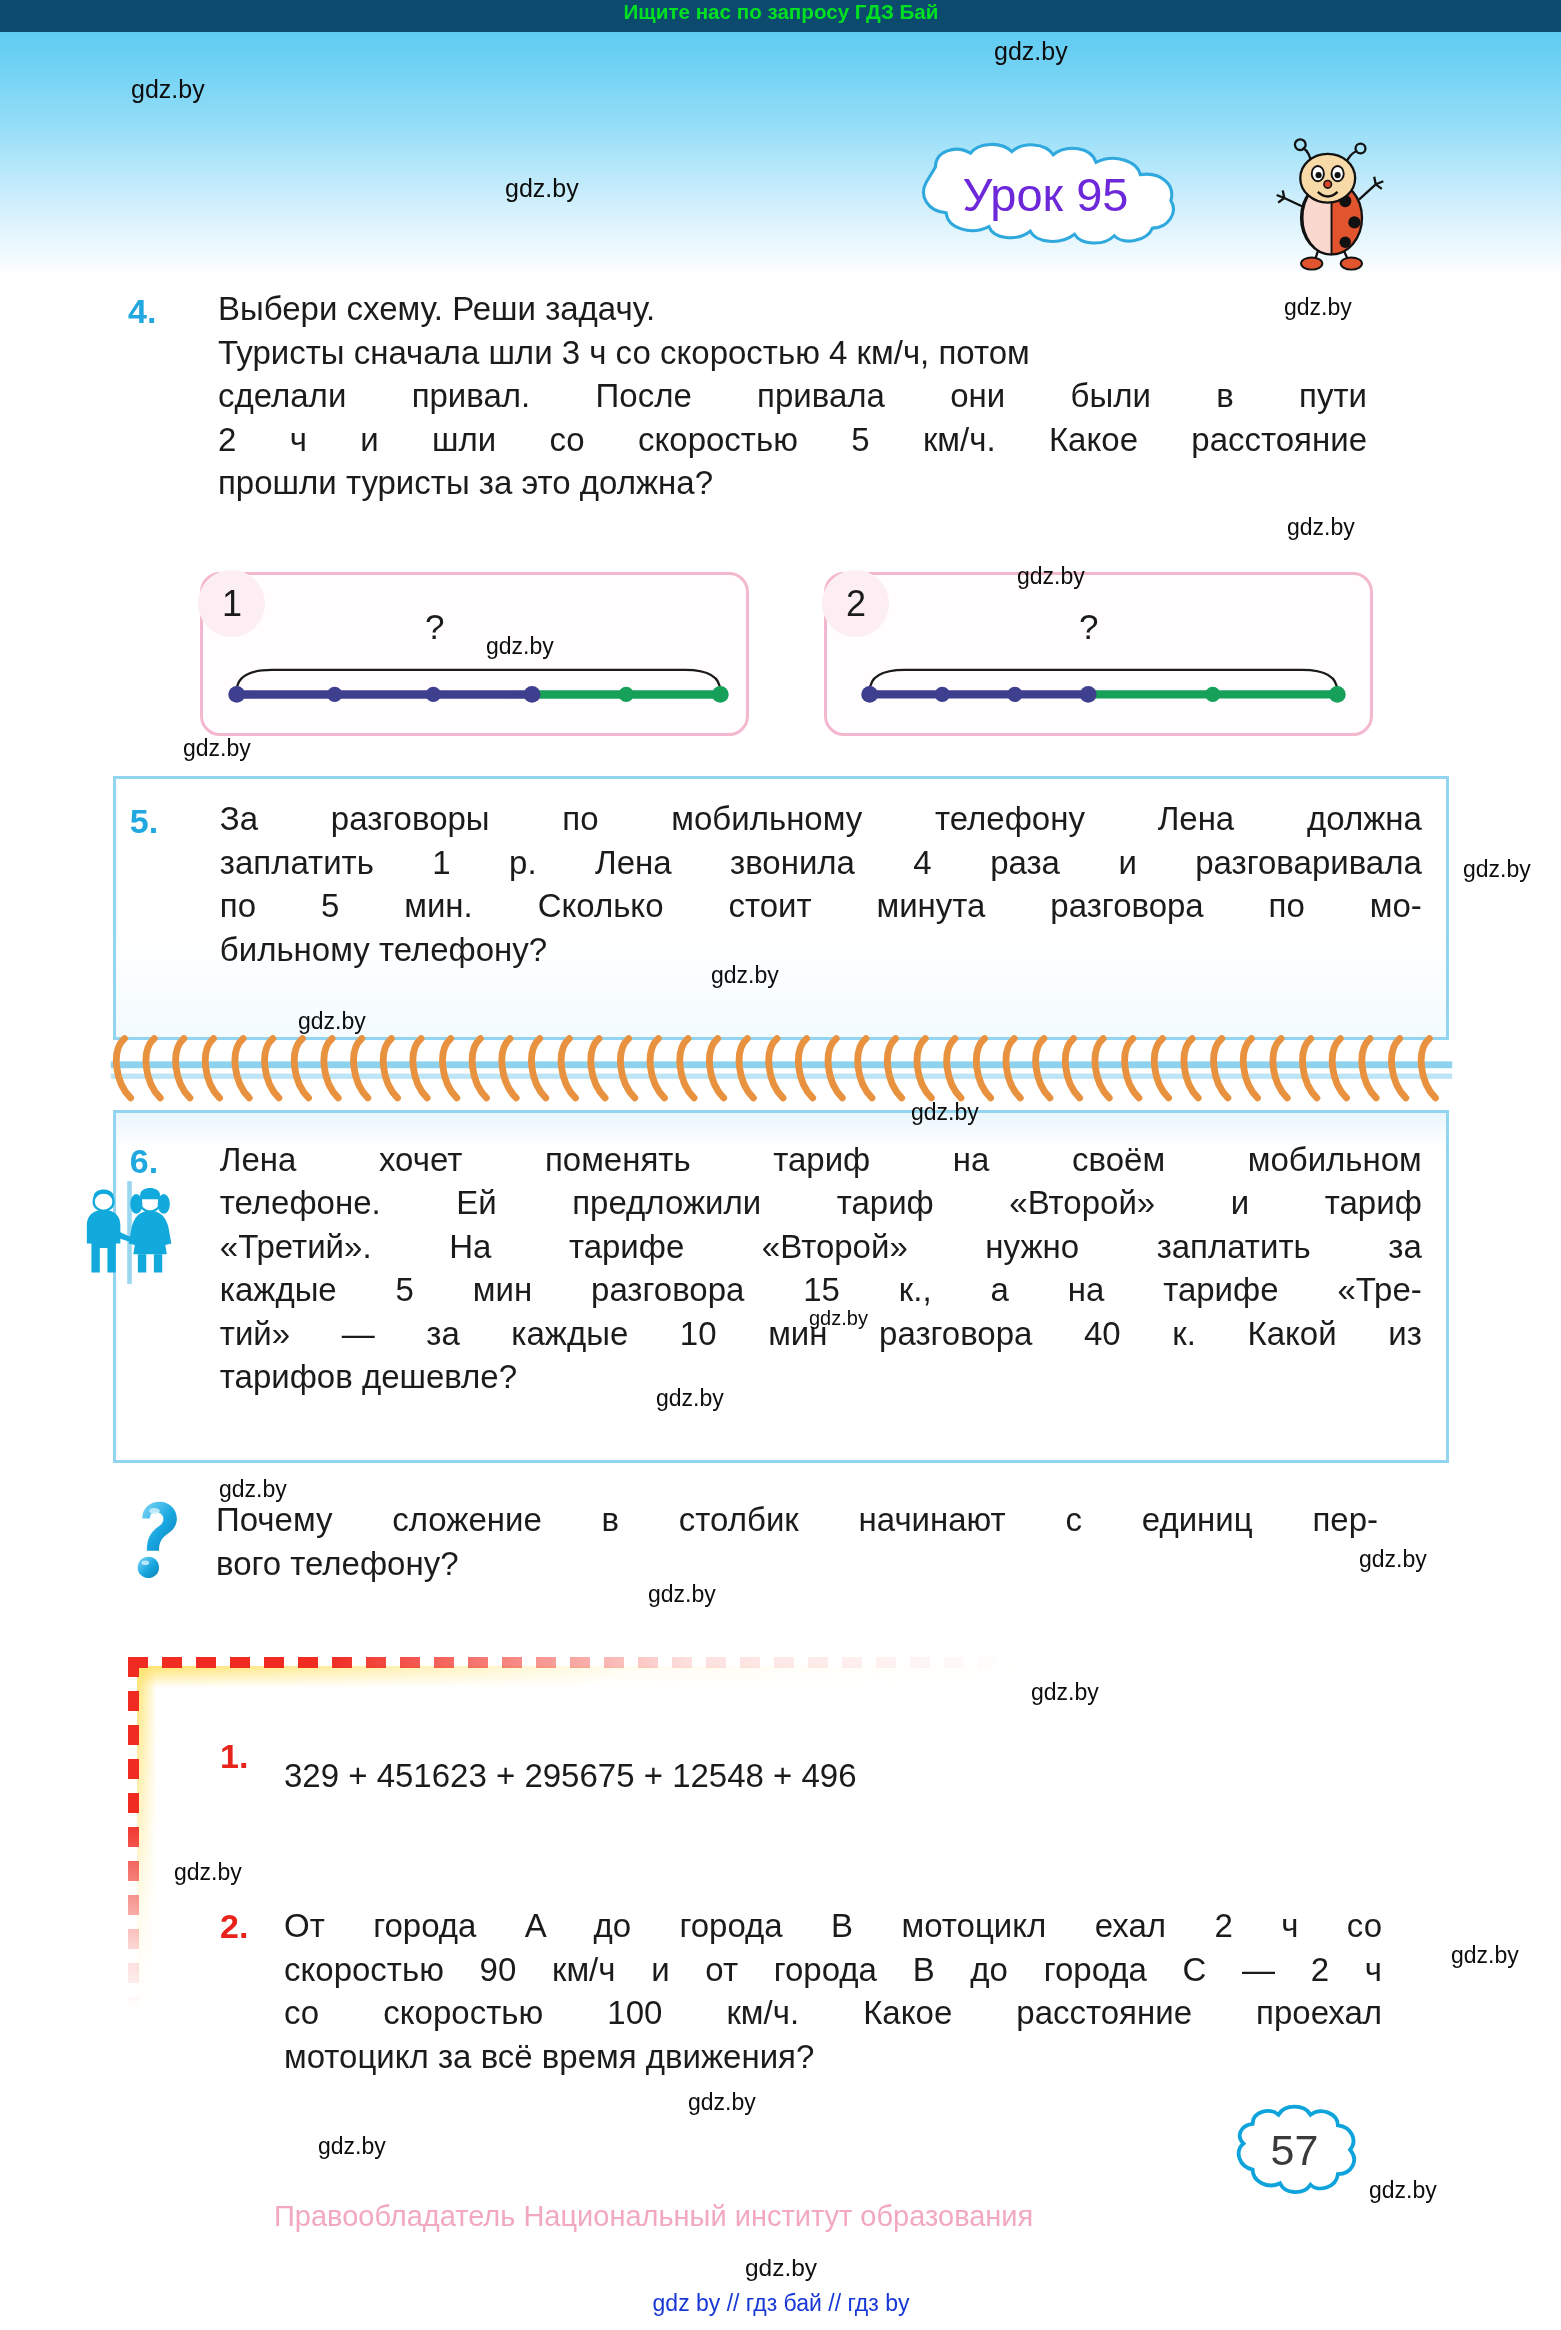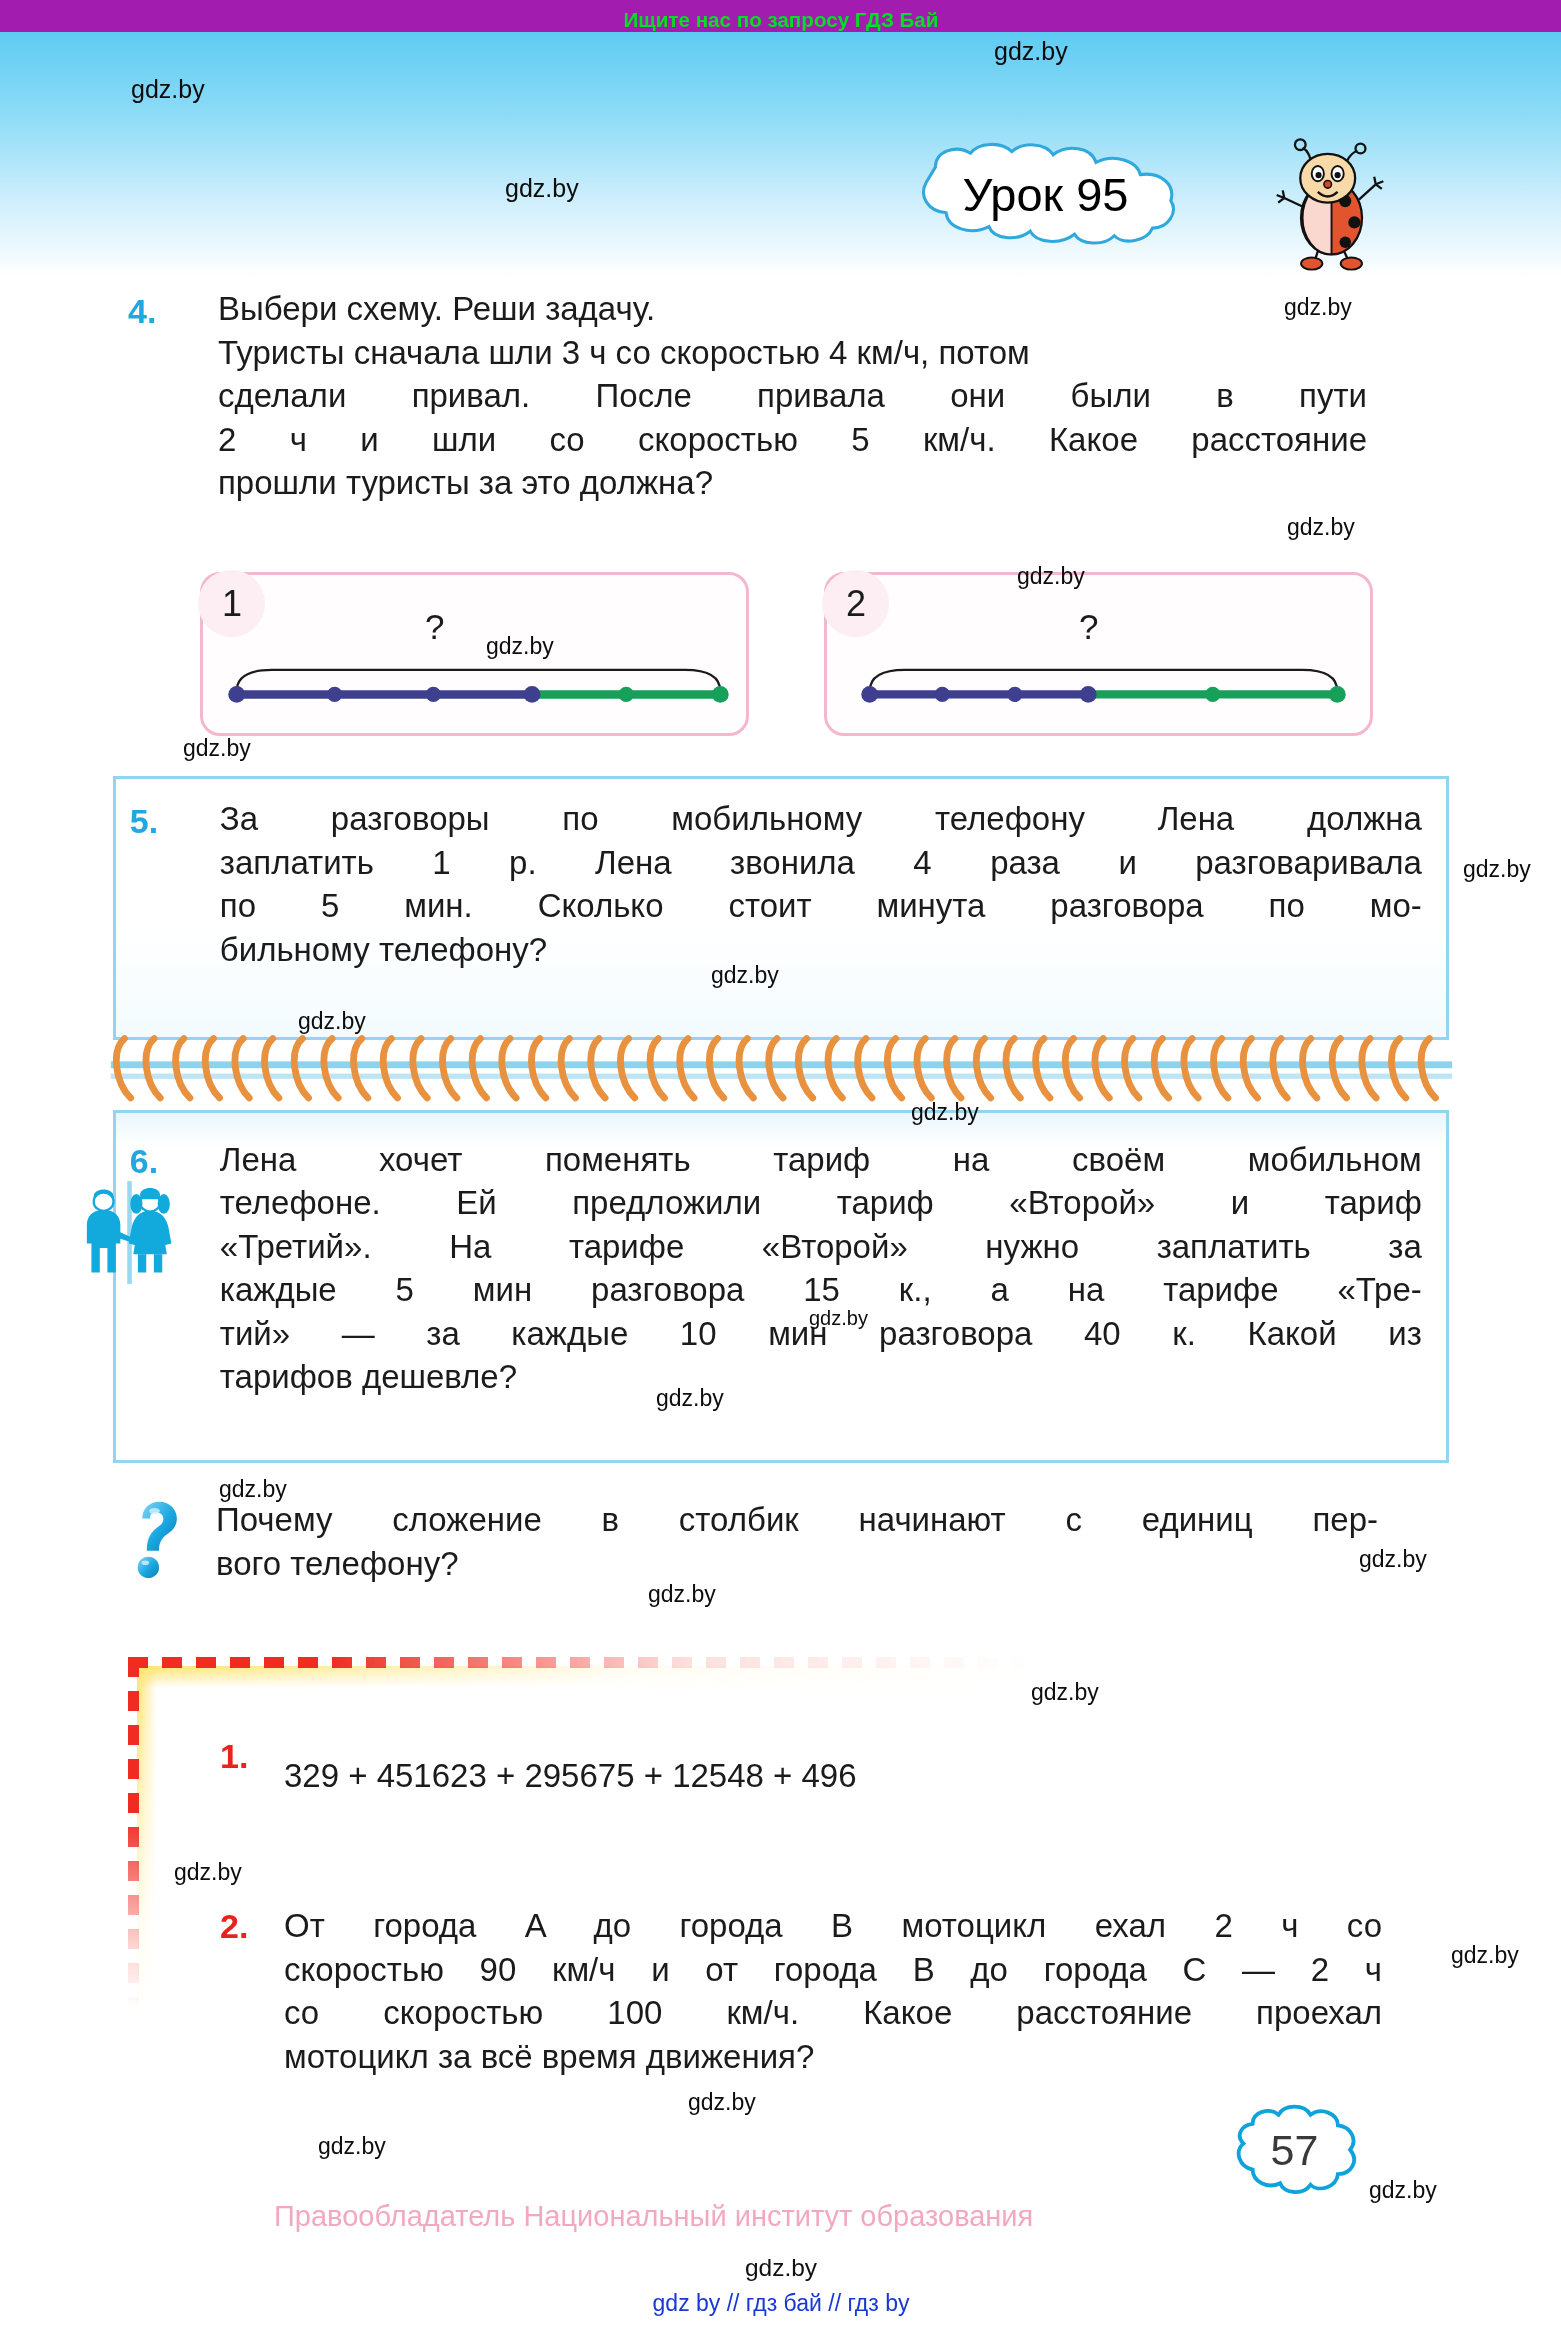--- a/index.html
+++ b/index.html
@@ -13,22 +13,22 @@
     position: relative;
     width: 1562px;
     height: 2330px;
     overflow: hidden;
     background: #ffffff;
   }
 
   
   .promo-bar {
     position: absolute; left: 0; top: 0; width: 1562px; height: 32px;
-    background: #a21caf;
-    display: flex; align-items: flex-end; justify-content: center;
+    background: #0c4a6e;
+    display: flex; align-items: flex-start; justify-content: center;
   }
   .promo-text {
     color: #00e023; font-size: 20.6px; font-weight: bold;
     font-family: "Liberation Sans", sans-serif;
     letter-spacing: 0px;
   }
 
   
   .sky {
     position: absolute; left: 0; top: 32px; width: 1562px; height: 245px;
@@ -37,21 +37,21 @@
 
   
   .cloud-title {
     position: absolute; left: 862px; top: 141px;
     width: 367px; height: 107px;
   }
   .cloud-title svg { display: block; }
   .cloud-title .label {
     position: absolute; left: 0; top: 0; width: 367px; height: 107px;
     display: flex; align-items: center; justify-content: center;
-    color: #000000; font-size: 47px; font-weight: normal;
+    color: #6d28d9; font-size: 47px; font-weight: normal;
     font-family: "Liberation Sans", sans-serif;
     text-align: center;
   }
 
   
   .ladybug { position: absolute; left: 1269px; top: 134px; width: 122px; height: 141px; }
 
   
   .task { position: absolute; }
   .task-num {

